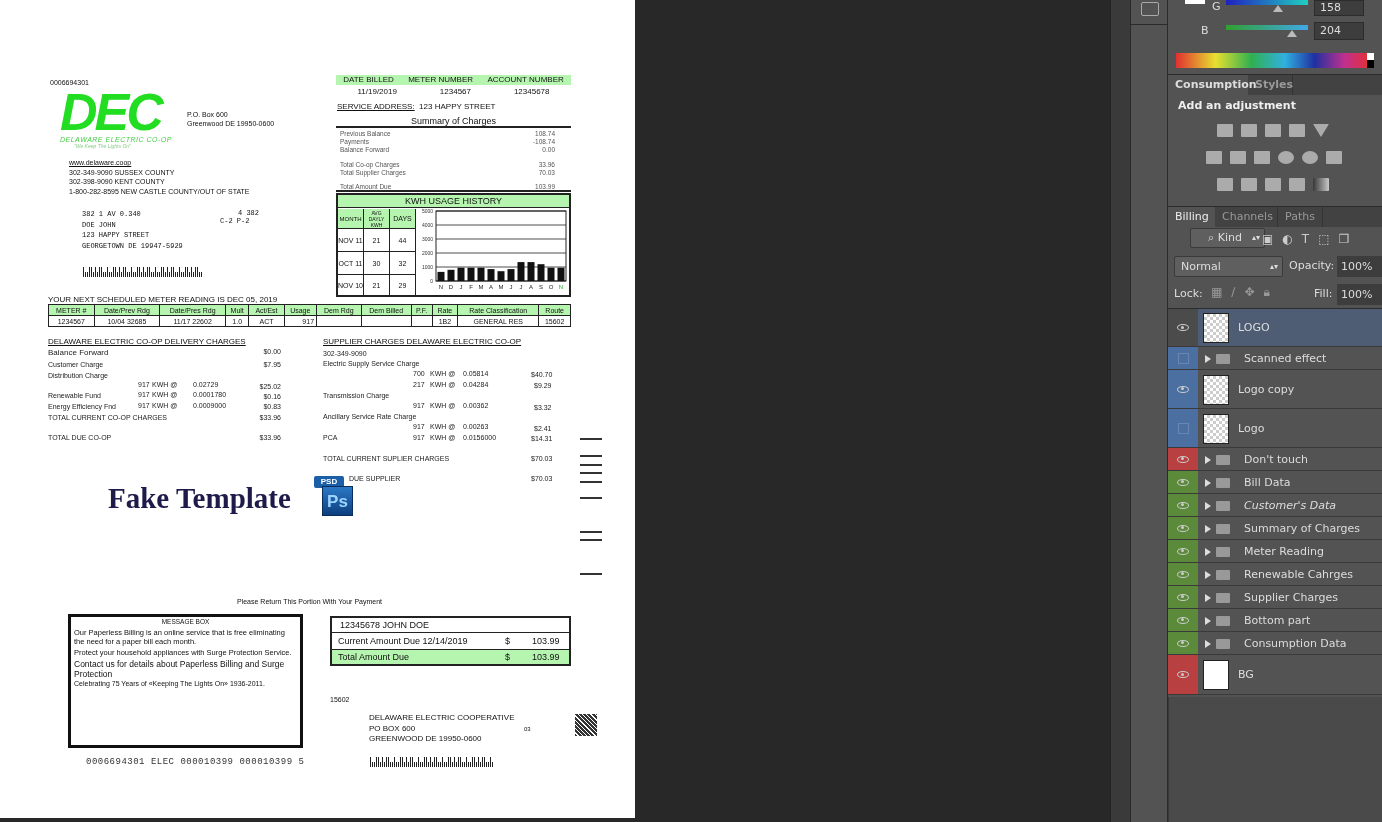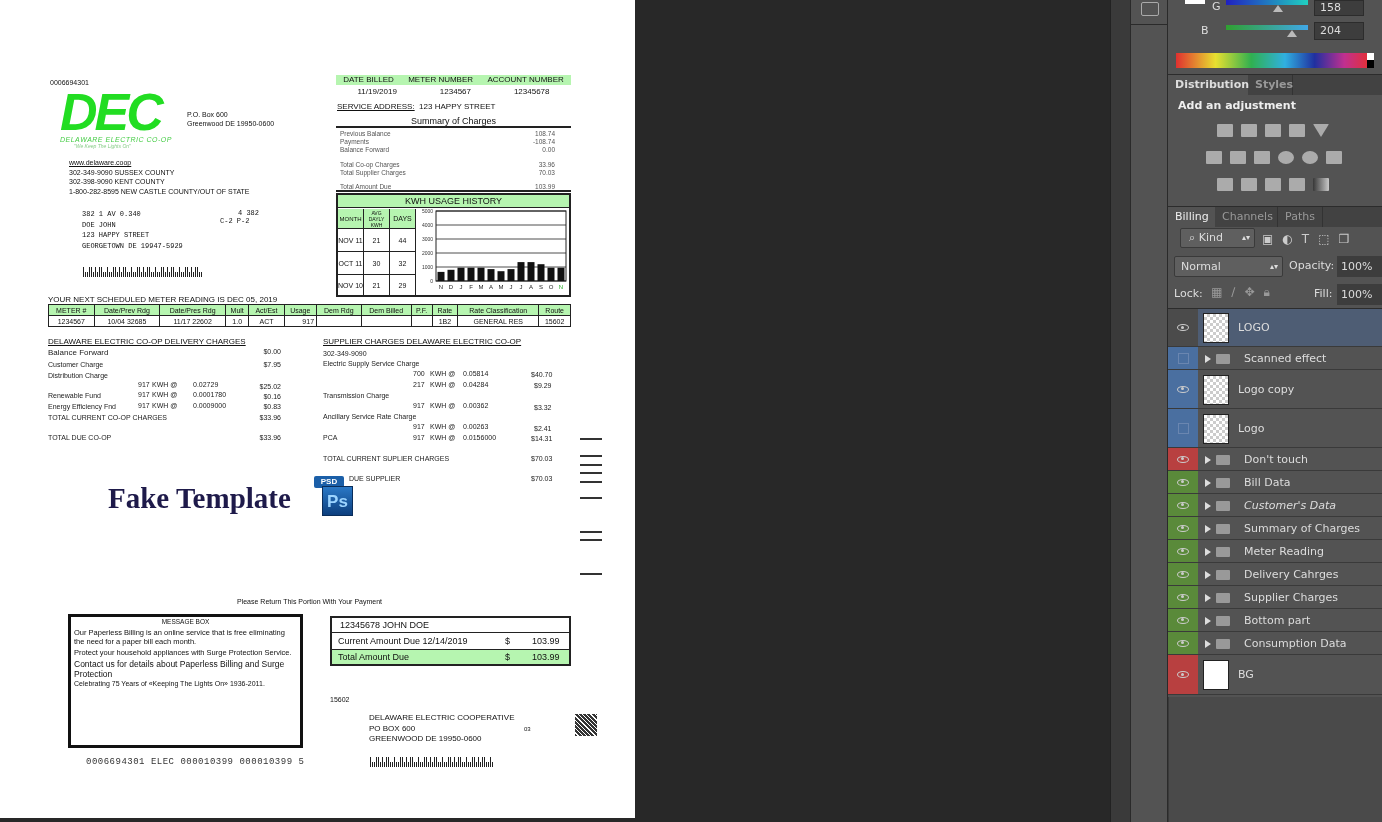--- a/index.html
+++ b/index.html
@@ -328,41 +328,41 @@
   <div class="abs" style="left:58px;top:25px;width:82px;height:5px;background:linear-gradient(90deg,#30a030,#40a8e8)"></div>
   <div class="abs" style="left:119px;top:30px;width:0;height:0;border-left:5px solid transparent;border-right:5px solid transparent;border-bottom:7px solid #bbb"></div>
   <div class="abs" style="left:146px;top:22px;width:50px;height:18px;background:#3d3d3d;border:1px solid #2c2c2c;padding-left:5px;line-height:16px">204</div>
   <div class="abs" style="left:8px;top:53px;width:198px;height:15px;background:linear-gradient(90deg,#e03030,#e8e030 20%,#30b050 38%,#30b0e0 55%,#2030a0 70%,#c03090 85%,#e03040 96%)">
     <div style="position:absolute;right:0;top:0;width:7px;height:7px;background:#fff"></div>
       <div style="position:absolute;right:0;bottom:0;width:7px;height:8px;background:#000"></div>
   </div>
   <div class="abs" style="left:0;top:74px;width:214px;border-top:1px solid #2c2c2c"></div>
 
   <div class="abs" style="left:0;top:75px;width:214px;height:20px;background:#424242">
-    <div class="abs" style="left:0;top:0;width:80px;height:20px;background:#535353;padding-left:7px;line-height:20px;font-weight:bold;color:#ddd">Distribution</div>
+    <div class="abs" style="left:0;top:0;width:80px;height:20px;background:#535353;padding-left:7px;line-height:20px;font-weight:bold;color:#ddd">Consumption</div>
     <div class="abs" style="left:80px;top:0;width:45px;height:20px;padding-left:7px;line-height:20px;font-weight:bold;color:#999;border-right:1px solid #333">Styles</div>
   </div>
   <div class="abs" style="left:10px;top:99px;font-weight:bold;color:#eee">Add an adjustment</div>
   <div class="abs" style="left:45px;top:124px">
     <span class="adj"></span><span class="adj"></span><span class="adj"></span><span class="adj"></span><span class="adj" style="clip-path:polygon(0 0,100% 0,50% 100%)"></span>
   </div>
   <div class="abs" style="left:34px;top:151px">
     <span class="adj"></span><span class="adj"></span><span class="adj"></span><span class="adj" style="border-radius:50%"></span><span class="adj" style="border-radius:50%"></span><span class="adj"></span>
   </div>
   <div class="abs" style="left:45px;top:178px">
     <span class="adj"></span><span class="adj"></span><span class="adj"></span><span class="adj"></span><span class="adj" style="background:linear-gradient(90deg,#333,#ddd)"></span>
   </div>
   <div class="abs" style="left:0;top:206px;width:214px;border-top:1px solid #2c2c2c"></div>
 
   <div class="abs" style="left:0;top:207px;width:214px;height:20px;background:#424242">
     <div class="abs" style="left:0;top:0;width:47px;height:20px;background:#535353;padding-left:7px;line-height:20px;color:#eee">Billing</div>
     <div class="abs" style="left:48px;top:0;width:62px;height:20px;padding-left:6px;line-height:20px;color:#999;border-right:1px solid #333">Channels</div>
     <div class="abs" style="left:111px;top:0;width:44px;height:20px;padding-left:6px;line-height:20px;color:#999;border-right:1px solid #333">Paths</div>
   </div>
-  <div class="abs" style="left:12px;top:228px;width:75px;height:20px;background:#5f5f5f;border:1px solid #3a3a3a;border-radius:2px;padding-left:8px;line-height:18px">
+  <div class="abs" style="left:22px;top:228px;width:75px;height:20px;background:#5f5f5f;border:1px solid #3a3a3a;border-radius:2px;padding-left:17px;line-height:18px">
     <span>⌕</span> <span>Kind</span>
     <span style="position:absolute;right:4px;font-size:8px">▴▾</span>
   </div>
   <div class="abs" style="left:94px;top:232px;display:flex;gap:9px;color:#ccc;font-size:12px">
     <span>▣</span>
       <span>◐</span>
       <span>T</span>
       <span>⬚</span>
       <span>❐</span>
   </div>
@@ -452,21 +452,21 @@
         <div class="tri" style="top: 7.5px;"></div>
         <div class="folder" style="top: 6.5px;"></div>
         <div class="name" style="left: 76px; top: 4.5px;">Meter Reading</div>
       </div>
       <div class="layer" style="top: 563px; height: 23px;">
         <div class="vis" style="background: rgb(90, 138, 58);">
           <div class="eye"></div>
         </div>
         <div class="tri" style="top: 7.5px;"></div>
         <div class="folder" style="top: 6.5px;"></div>
-        <div class="name" style="left: 76px; top: 4.5px;">Delivery Cahrges</div>
+        <div class="name" style="left: 76px; top: 4.5px;">Renewable Cahrges</div>
       </div>
       <div class="layer" style="top: 586px; height: 23px; padding-left: 32px;">
         <div class="vis" style="background: rgb(90, 138, 58);">
           <div class="eye"></div>
         </div>
         <div class="tri" style="top: 7.5px;"></div>
         <div class="folder" style="top: 6.5px;"></div>
         <div class="name" style="left: 76px; top: 4.5px;">Supplier Charges</div>
       </div>
       <div class="layer" style="top: 609px; height: 23px;">

